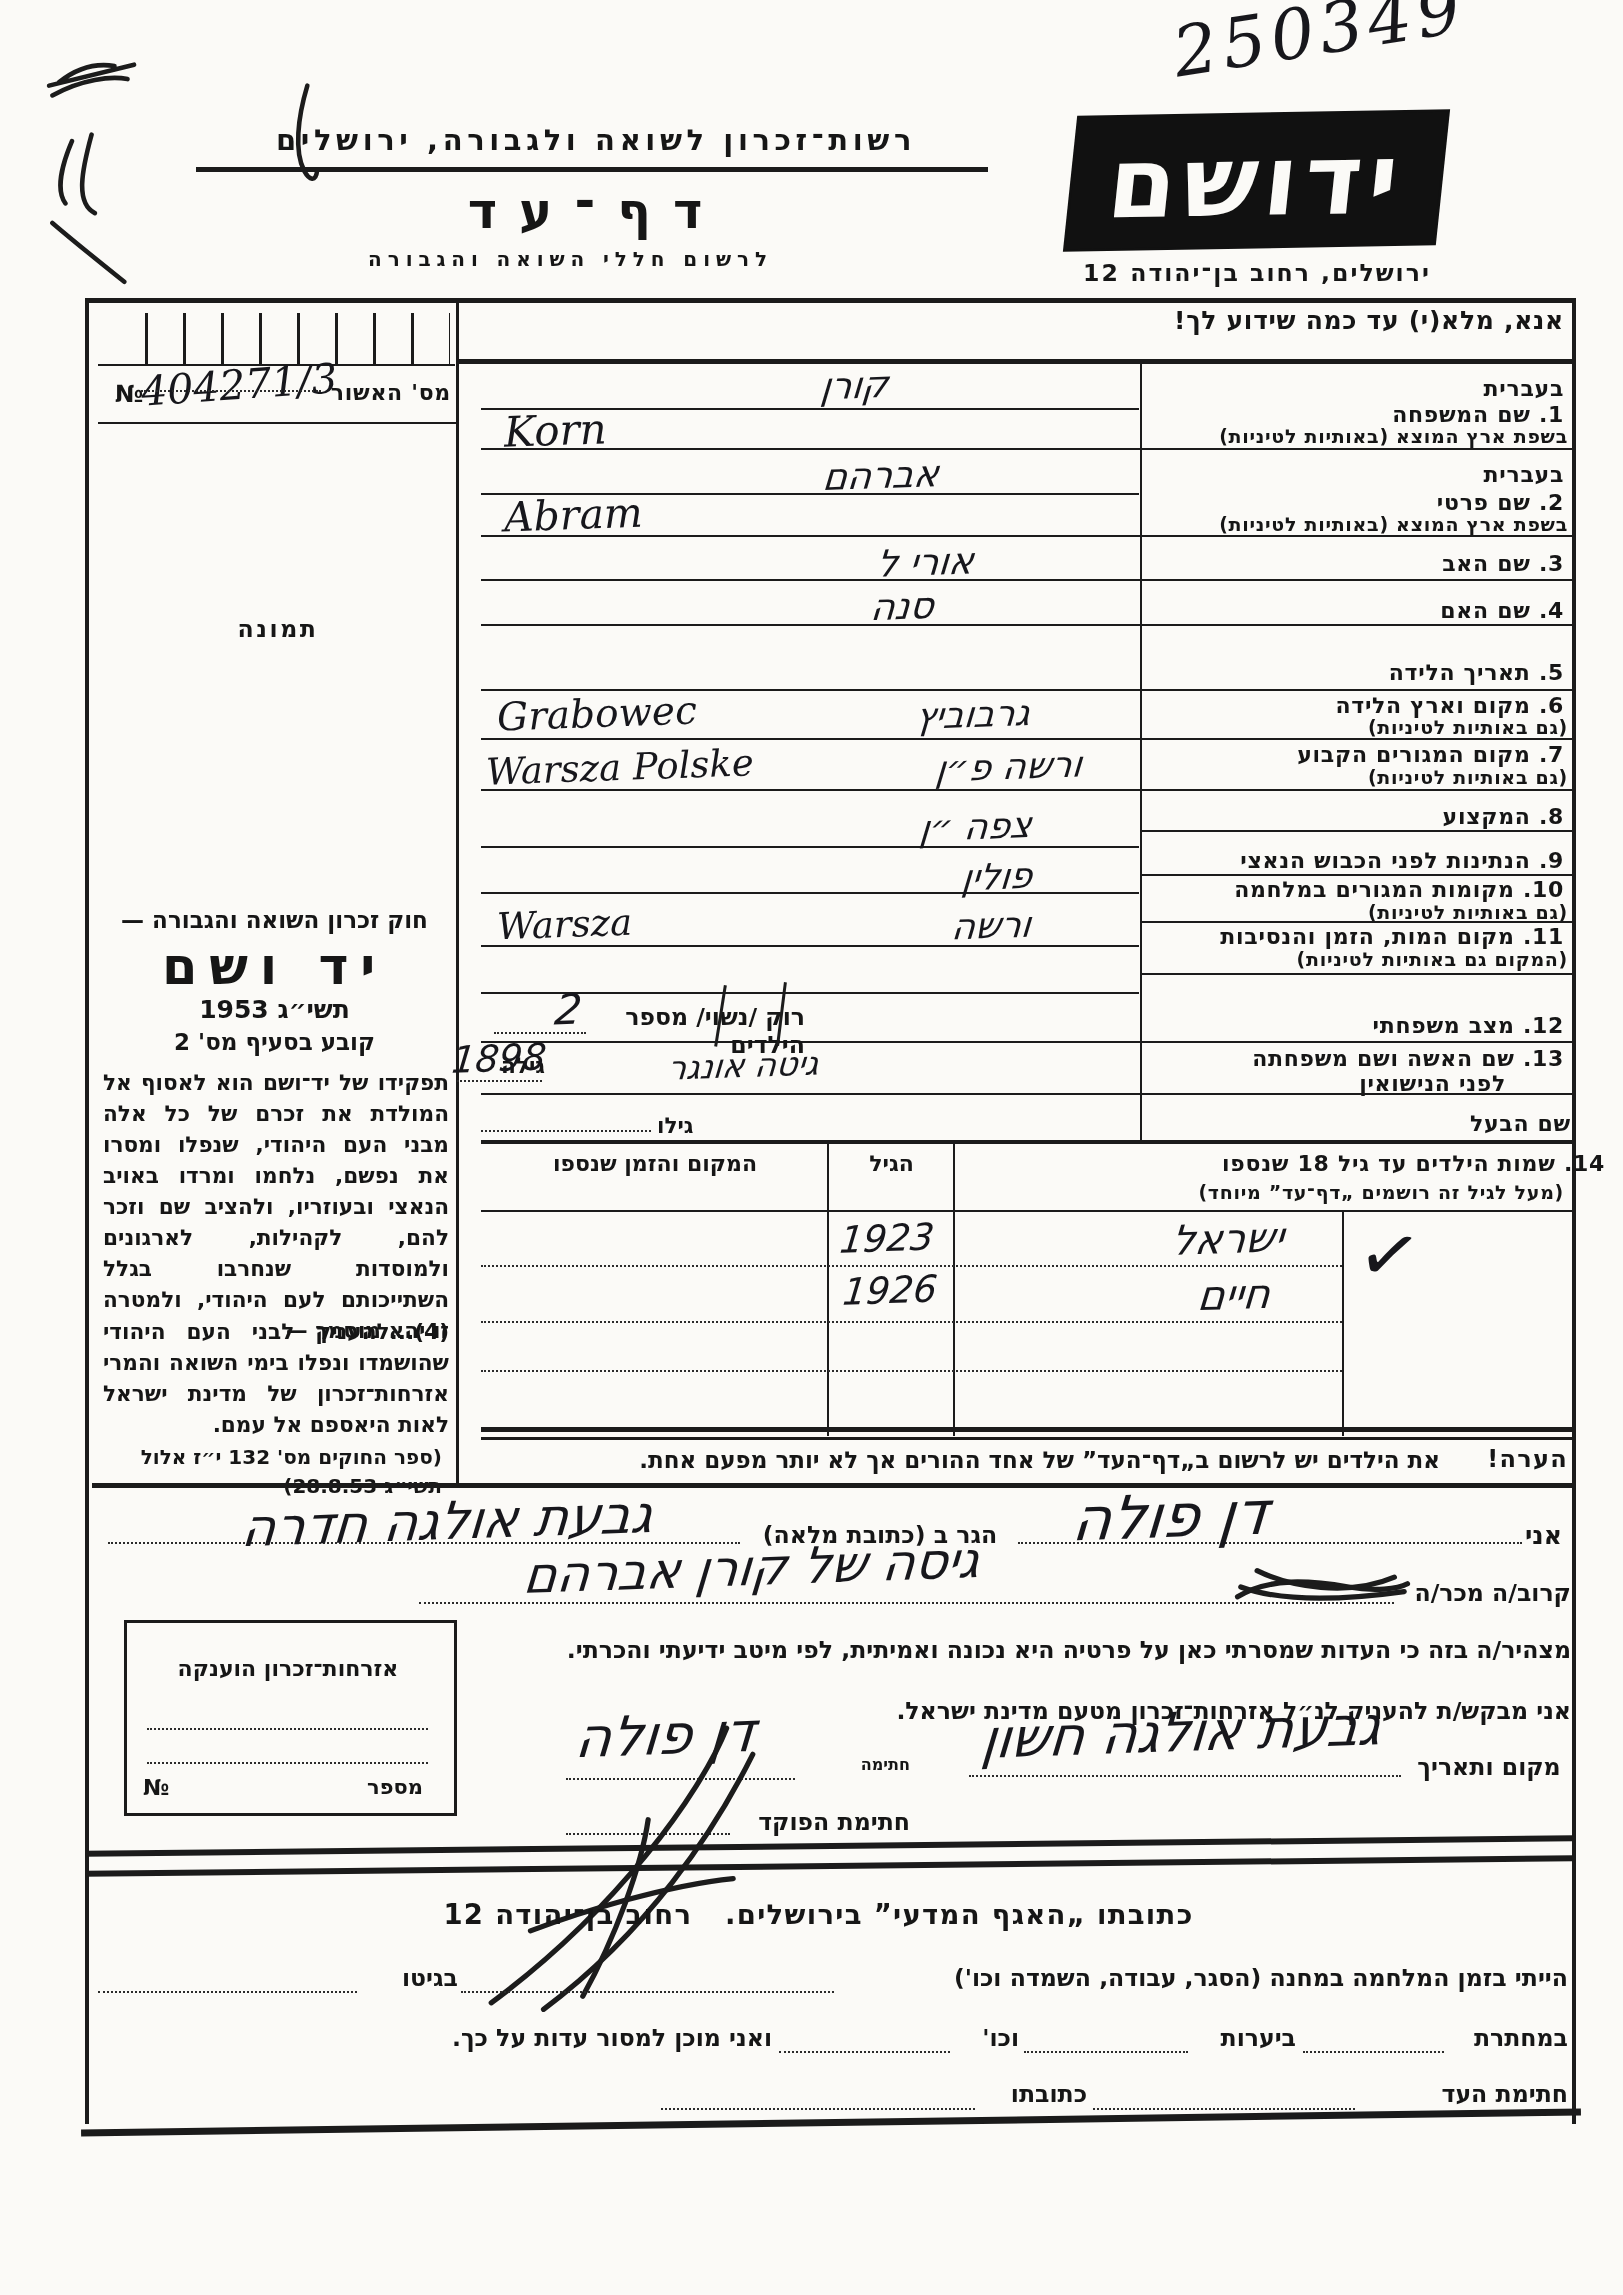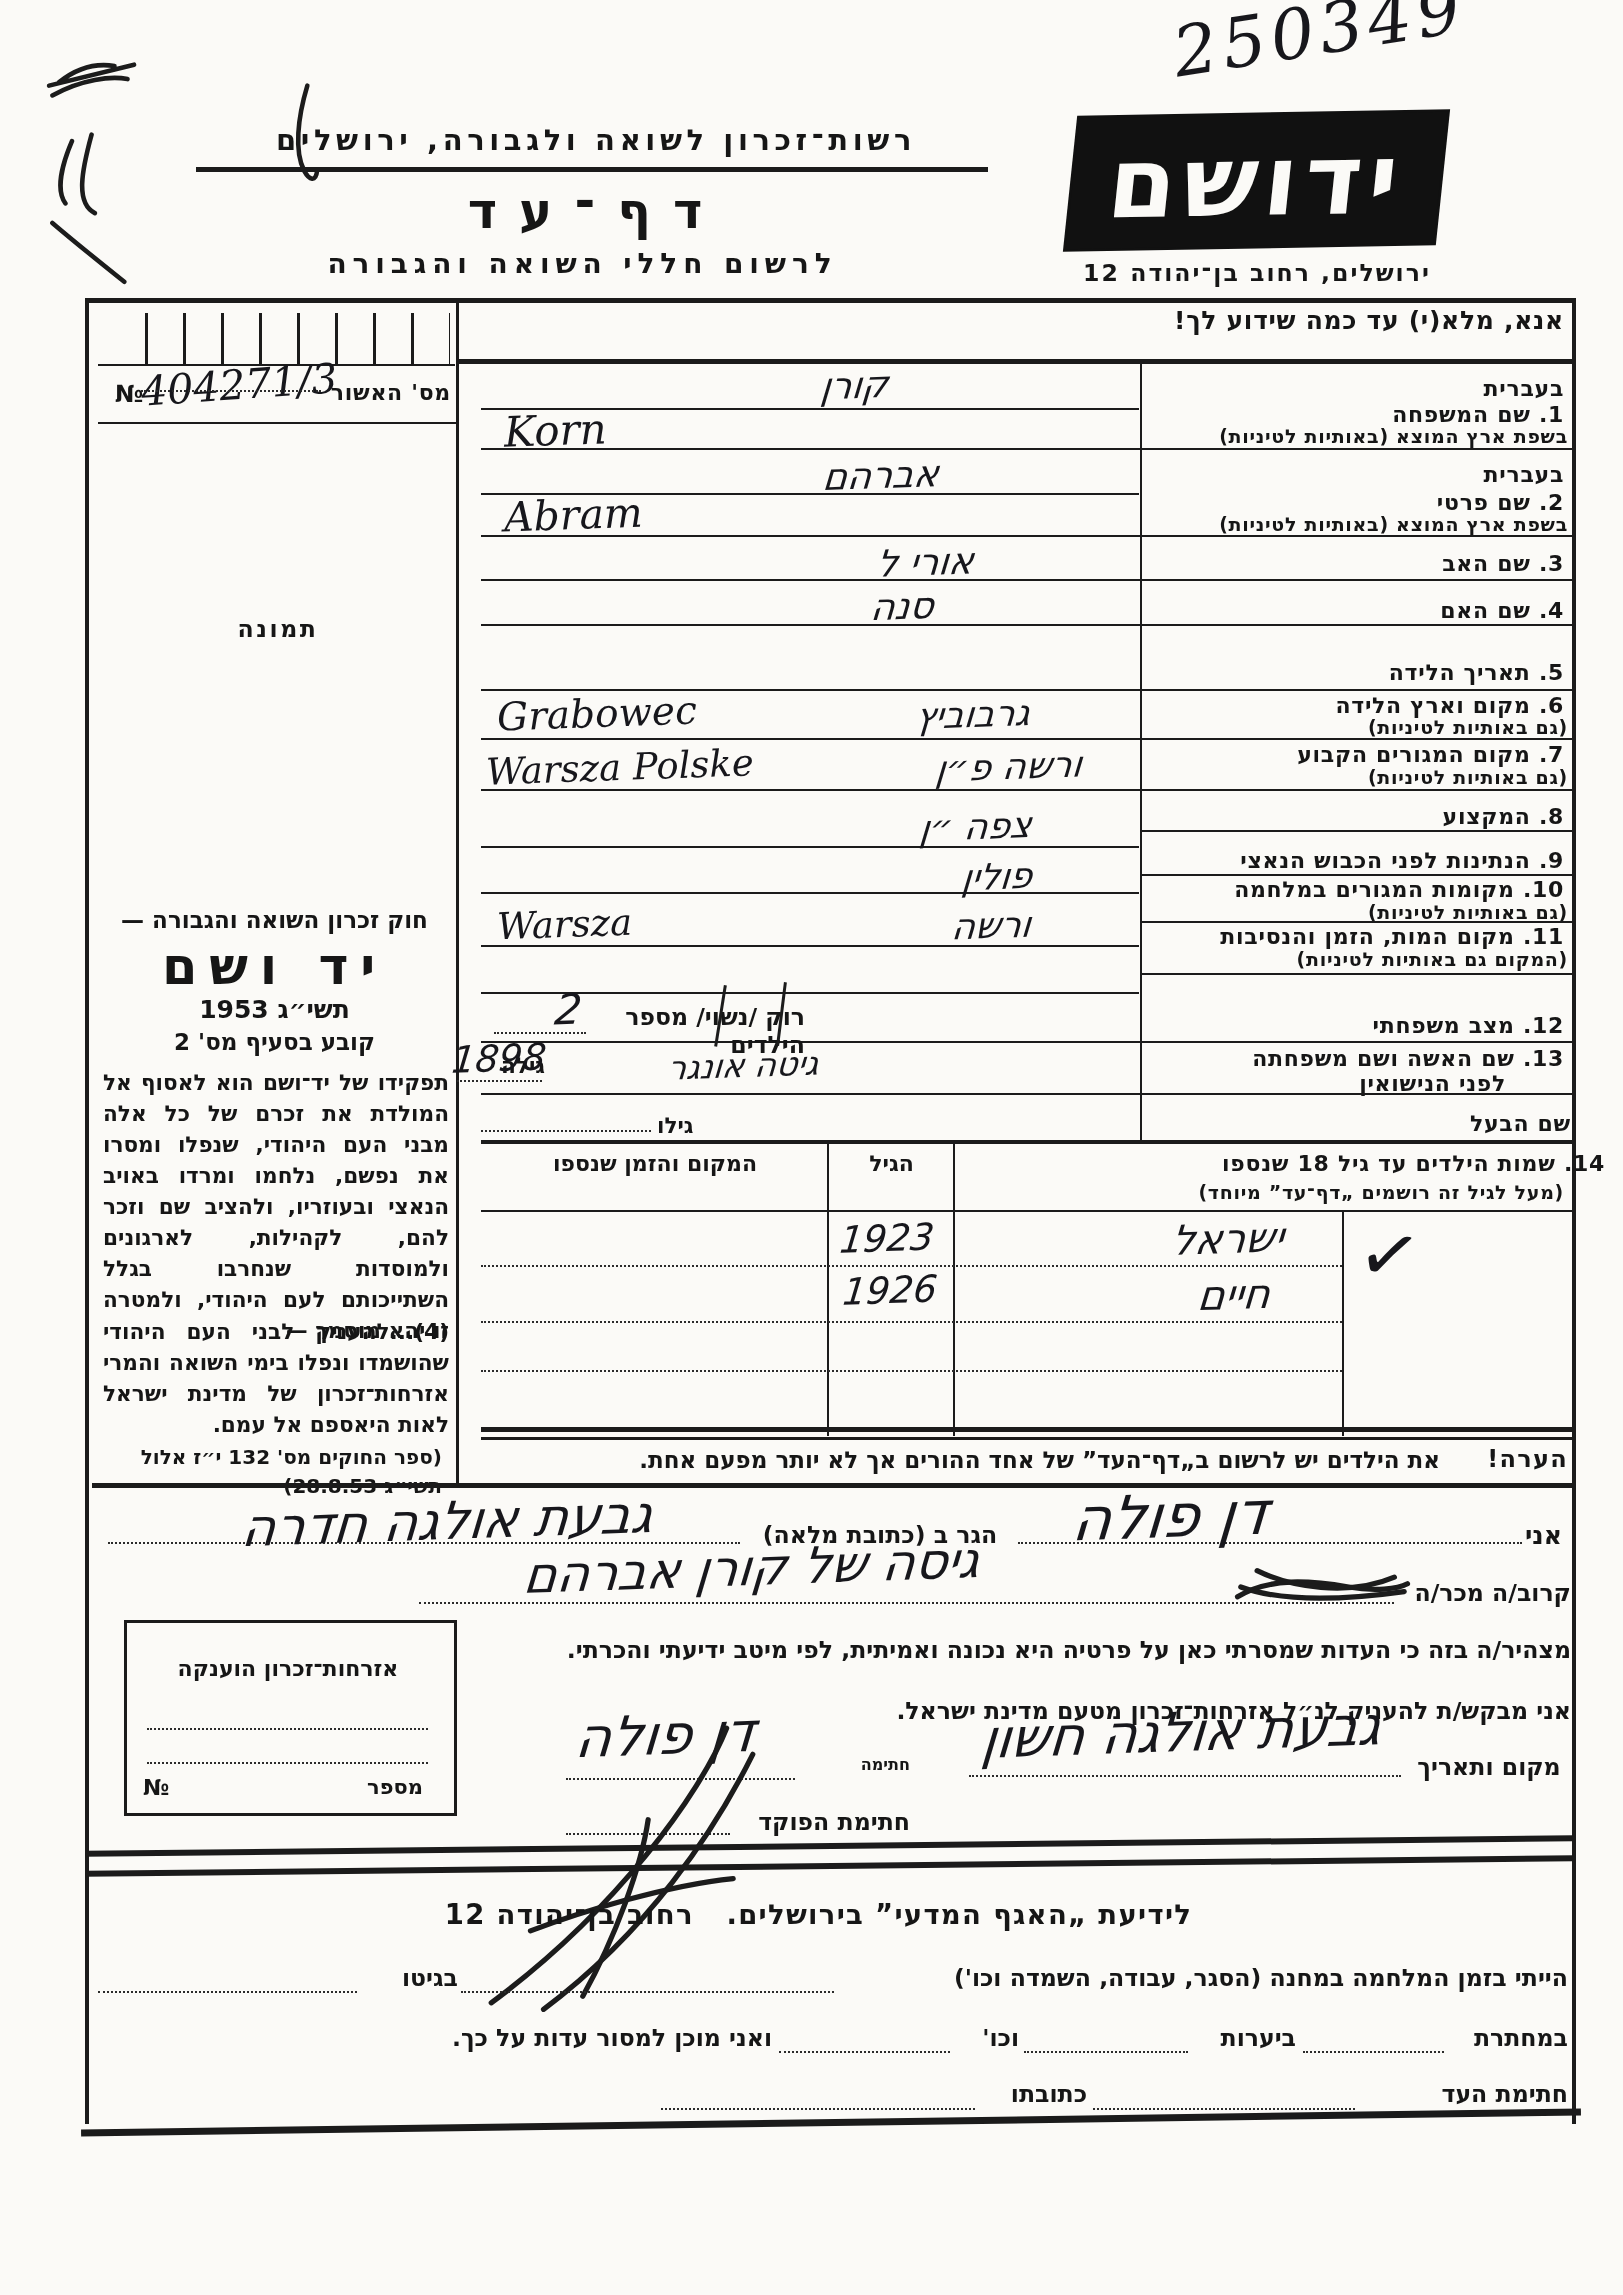--- a/index.html
+++ b/index.html
@@ -36,21 +36,21 @@
 
   <div class="abs" style="left:1073px;top:115px;width:367px;height:131px;background:#111;transform:skewX(-7deg) rotate(-1deg);
               display:flex;align-items:center;justify-content:center;box-shadow:0 0 0 2.6px #111;">
     <span style="color:#fbfaf7;font-size:98px;font-weight:bold;letter-spacing:6.5px;line-height:1;">ידושם</span>
   </div>
   <div class="abs b" style="left:1054px;top:259px;width:406px;font-size:23.6px;text-align:center;letter-spacing:2px;">ירושלים, רחוב בן־יהודה 12</div>
 
   <div class="abs b" style="left:190px;top:123px;width:812px;font-size:29px;text-align:center;letter-spacing:4.6px;">רשות־זכרון לשואה ולגבורה, ירושלים</div>
   <div class="ln" style="left:196px;top:167px;width:792px;height:5.2px;"></div>
   <div class="abs b" style="left:367px;top:182px;width:458px;font-size:50px;text-align:center;letter-spacing:22px;">דף־עד</div>
-  <div class="abs b" style="left:288px;top:247px;width:589px;font-size:28px;text-align:center;letter-spacing:5.9px;">לרשום חללי השואה והגבורה</div>
+  <div class="abs b" style="left:276px;top:247px;width:589px;font-size:20px;text-align:center;letter-spacing:5.9px;">לרשום חללי השואה והגבורה</div>
 
   <div class="ln thick" style="left:85px;top:298px;width:1490px;"></div>
   <div class="vln" style="left:85px;top:298px;height:1826px;width:3.9px;"></div>
   <div class="vln" style="left:1572px;top:298px;height:1826px;width:3.9px;"></div>
   <div class="ln" style="left:81px;top:2119px;width:1500px;height:6.5px;transform:rotate(-0.8deg);"></div>
 
   <div class="vln" style="left:456px;top:298px;height:1188px;"></div>
 
   <div class="vln" style="left:1140px;top:359px;height:782px;width:2px;"></div>
 
@@ -218,21 +218,21 @@
   <div class="abs b" style="left:134px;top:1656px;width:308px;font-size:22px;text-align:center;">אזרחות־זכרון הוענקה</div>
   <div class="dots" style="left:147px;top:1728px;width:281px;"></div>
   <div class="dots" style="left:147px;top:1762px;width:281px;"></div>
   <div class="abs b" style="left:367px;top:1775px;font-size:21px;">מספר</div>
   <div class="abs b" style="left:143px;top:1775px;font-size:22px;">№</div>
 
   <div class="ln" style="left:85px;top:1843px;width:1488px;height:5.9px;transform:rotate(-0.6deg);"></div>
   <div class="ln" style="left:85px;top:1863px;width:1488px;height:5.9px;transform:rotate(-0.6deg);"></div>
 
   <div class="abs b" style="left:393px;top:1898px;width:851px;font-size:27.5px;text-align:center;letter-spacing:1.3px;">
-    <span>לידיעת „האגף המדעי” בירושלים.</span>&nbsp;&nbsp;
+    <span>כתובתו „האגף המדעי” בירושלים.</span>&nbsp;&nbsp;
     <span>רחוב בן־יהודה 12</span>
   </div>
 
   <div class="abs b" style="left:841px;top:1964px;width:727px;font-size:23.6px;text-align:right;">הייתי בזמן המלחמה במחנה (הסגר, עבודה, השמדה וכו')</div>
   <div class="dots" style="left:461px;top:1991px;width:373px;"></div>
   <div class="abs b" style="left:363px;top:1964px;width:95px;font-size:23.6px;text-align:right;">בגיטו</div>
   <div class="dots" style="left:98px;top:1991px;width:259px;"></div>
 
   <div class="abs b" style="left:1450px;top:2024px;width:118px;font-size:23.6px;text-align:right;">במחתרת</div>
   <div class="dots" style="left:1303px;top:2051px;width:141px;"></div>

